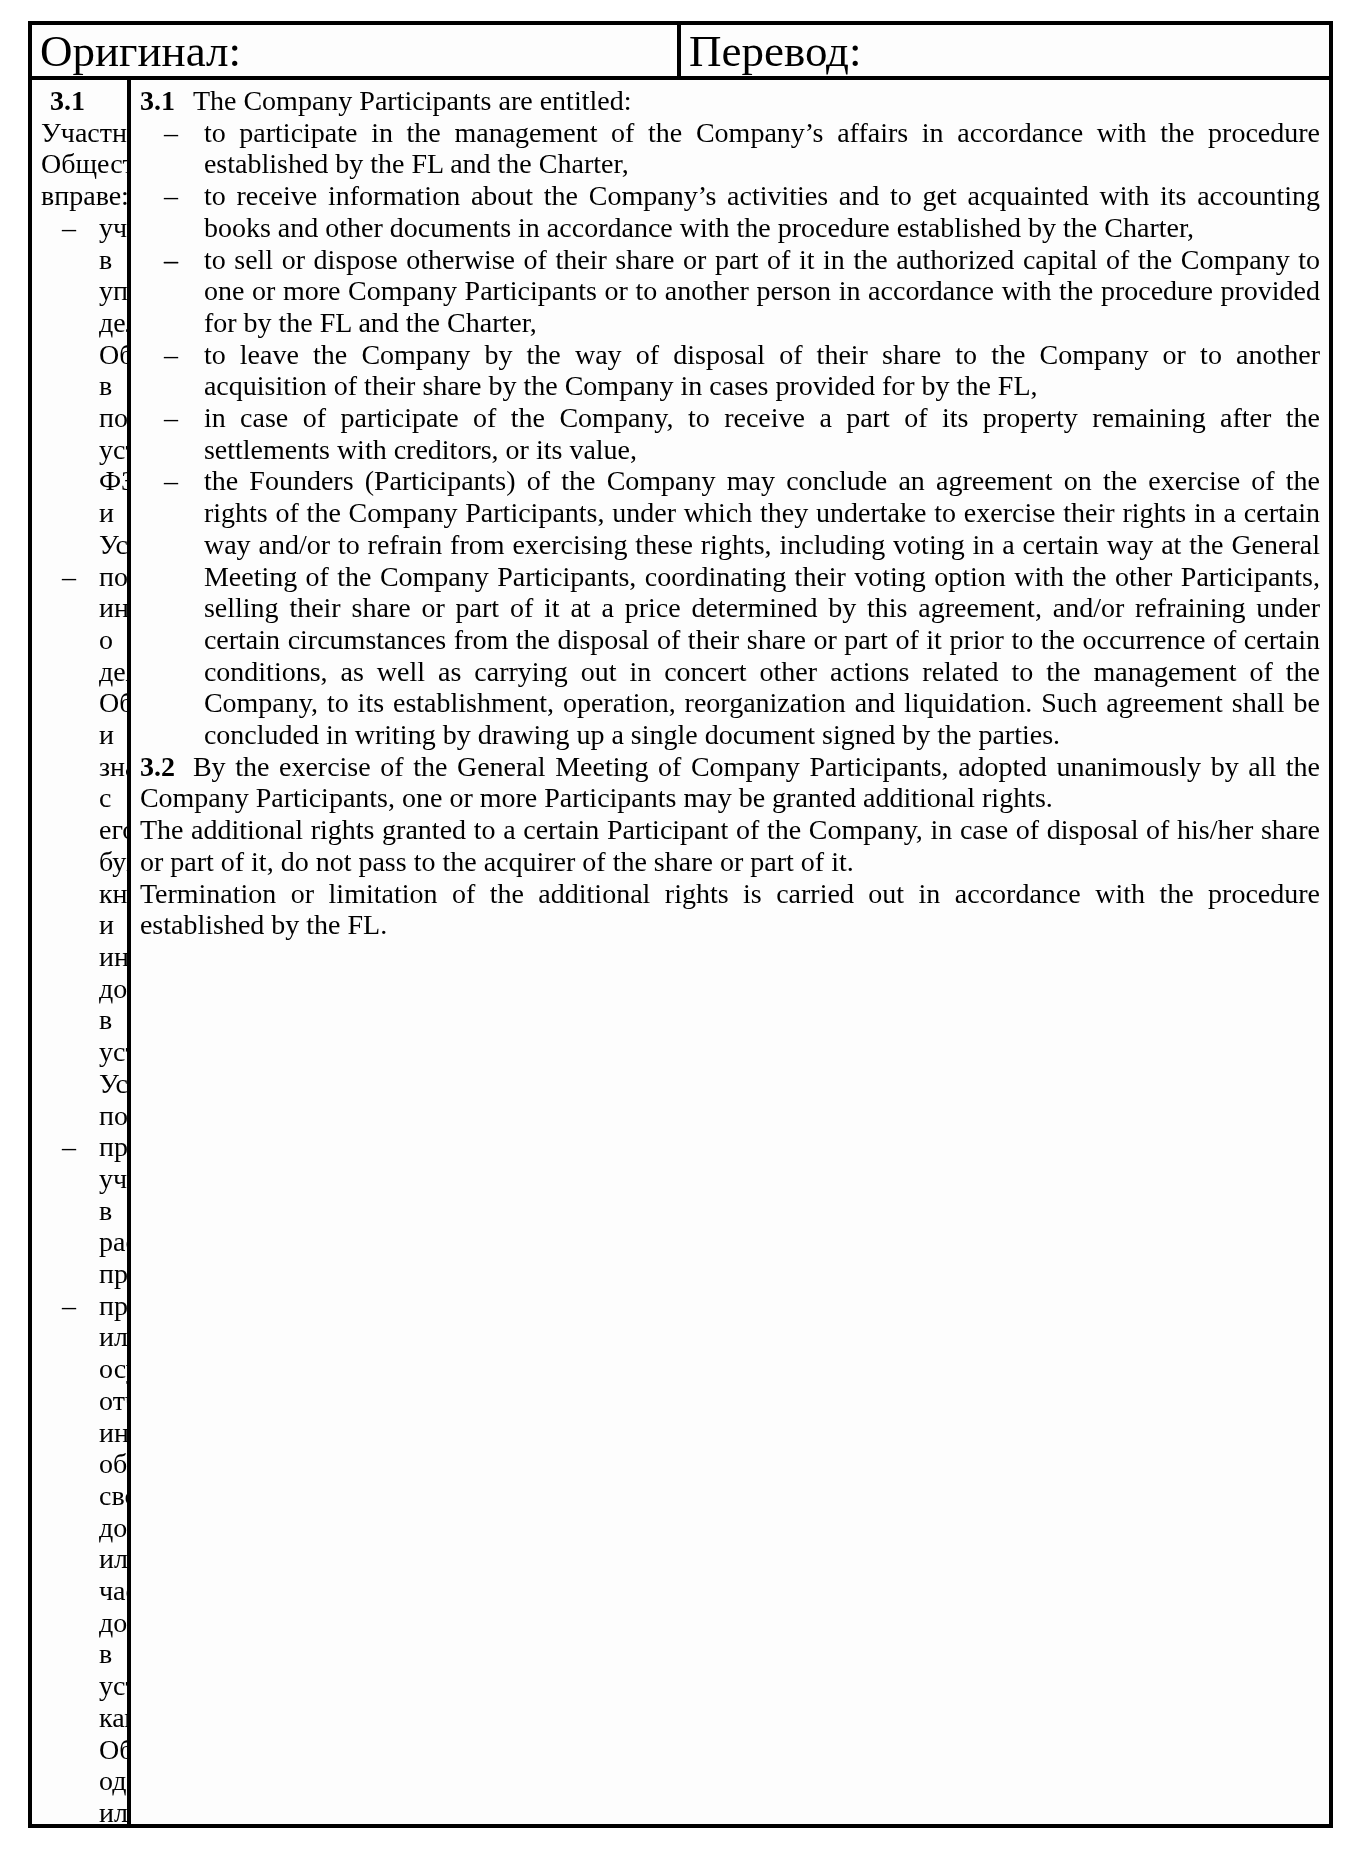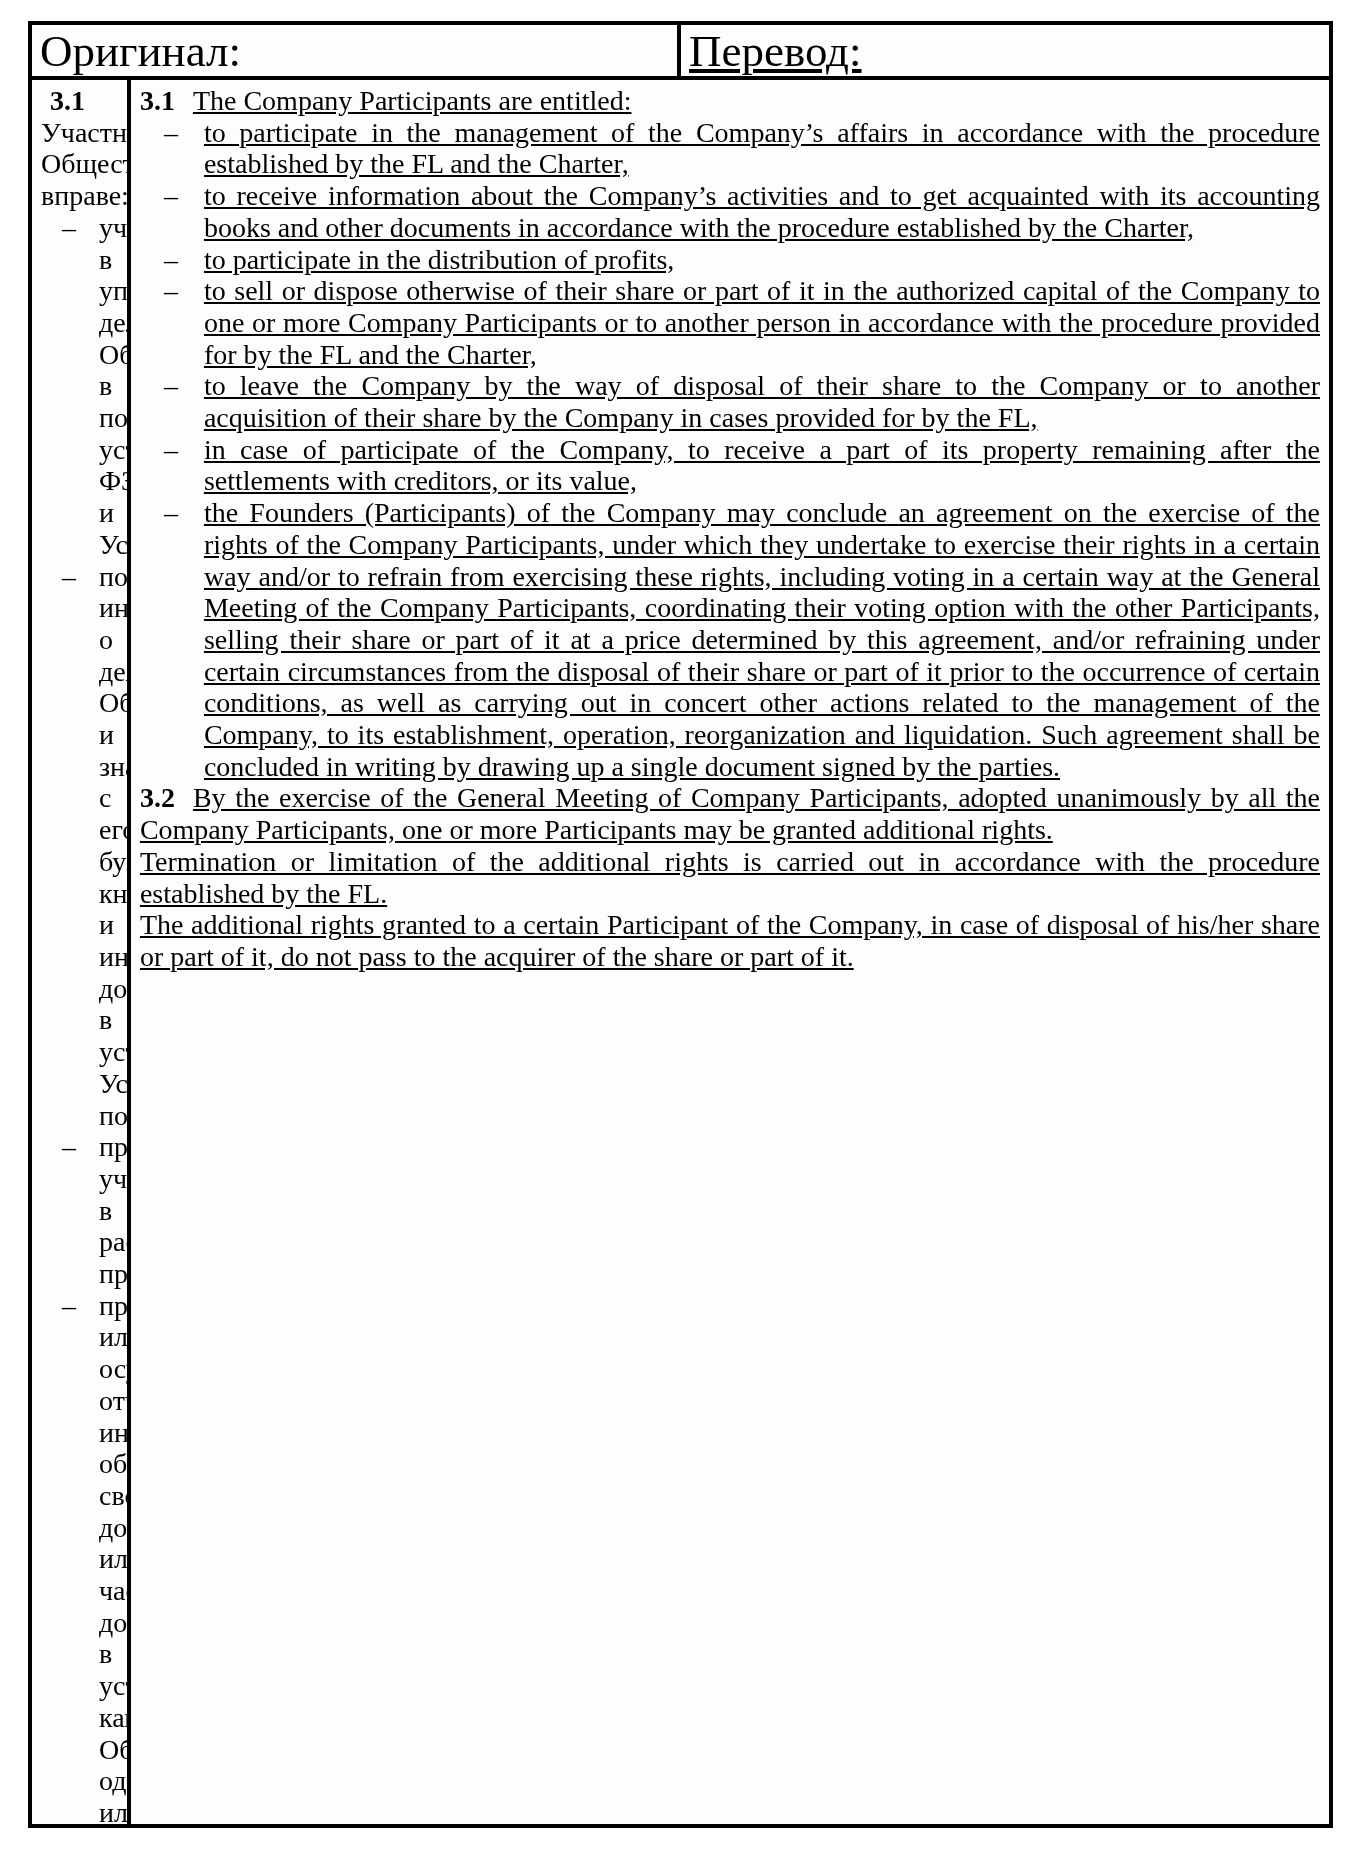--- a/index.html
+++ b/index.html
@@ -16,21 +16,21 @@
     border: 4px solid #000;
     background: #fdfdfd;
     font-family: "Liberation Serif", "DejaVu Serif", serif;
     color: #000;
     display: flex;
     flex-direction: column;
   }
   .hdr-row { display: flex; flex: 0 0 auto; border-bottom: 4px solid #000; }
   .body-row { display: flex; flex: 1 1 auto; min-height: 0; }
   .cell-left  { width: 649px; box-sizing: border-box; border-right: 4px solid #000; }
-  .cell-right { flex: 1 1 auto; box-sizing: border-box; text-decoration: underline; }
+  .cell-right { flex: 1 1 auto; box-sizing: border-box; }
   .hdr {
     font-size: 45px;
     line-height: 49px;
     padding: 2px 6px 0 8px;
     white-space: nowrap;
     overflow: hidden;
   }
   .body-cell {
     padding: 5px 9px 0 9px;
     font-size: 28px;
@@ -65,23 +65,23 @@
         <p class="num-para"><span class="num">3.1</span><span>Участники Общества вправе:</span></p>
         <p class="bullet"><span class="dash">–</span><span>участвовать в управлении делами Общества в порядке, установленном ФЗ и Уставом;</span></p>
         <p class="bullet"><span class="dash">–</span><span>получать информацию о деятельности Общества и знакомиться с его бухгалтерскими книгами и иной документацией в установленном Уставом порядке;</span></p>
         <p class="bullet"><span class="dash">–</span><span>принимать участие в распределении прибыли;</span></p>
         <p class="bullet"><span class="dash">–</span><span>продать или осуществить отчуждение иным образом своей доли или части доли в уставном капитале Общества одному или нескольким участникам Общества либо другому лицу в порядке, предусмотренном ФЗ и Уставом;</span></p>
       </div>
     <div class="cell-right body-cell">
         <p class="num-para"><span class="num">3.1</span><span>The Company Participants are entitled:</span></p>
         <p class="bullet"><span class="dash">–</span><span>to participate in the management of the Company’s affairs in accordance with the procedure established by the FL and the Charter,</span></p>
         <p class="bullet"><span class="dash">–</span><span>to receive information about the Company’s activities and to get acquainted with its accounting books and other documents in accordance with the procedure established by the Charter,</span></p>
-        <p class="bullet"><span class="dash">–</span><span>to participate in the distribution of profits,</span></p>
+        <p class="bullet"><span class="dash">–</span></p>
         <p class="bullet"><span class="dash">–</span><span>to sell or dispose otherwise of their share or part of it in the authorized capital of the Company to one or more Company Participants or to another person in accordance with the procedure provided for by the FL and the Charter,</span></p>
         <p class="bullet"><span class="dash">–</span><span>to leave the Company by the way of disposal of their share to the Company or to another acquisition of their share by the Company in cases provided for by the FL,</span></p>
         <p class="bullet"><span class="dash">–</span><span>in case of participate of the Company, to receive a part of its property remaining after the settlements with creditors, or its value,</span></p>
         <p class="bullet"><span class="dash">–</span><span>the Founders (Participants) of the Company may conclude an agreement on the exercise of the rights of the Company Participants, under which they undertake to exercise their rights in a certain way and/or to refrain from exercising these rights, including voting in a certain way at the General Meeting of the Company Participants, coordinating their voting option with the other Participants, selling their share or part of it at a price determined by this agreement, and/or refraining under certain circumstances from the disposal of their share or part of it prior to the occurrence of certain conditions, as well as carrying out in concert other actions related to the management of the Company, to its establishment, operation, reorganization and liquidation. Such agreement shall be concluded in writing by drawing up a single document signed by the parties.</span></p>
         <p class="num-para"><span class="num">3.2</span><span>By the exercise of the General Meeting of Company Participants, adopted unanimously by all the Company Participants, one or more Participants may be granted additional rights.</span></p>
+        <p class="plain">The additional rights granted to a certain Participant of the Company, in case of disposal of his/her share or part of it, do not pass to the acquirer of the share or part of it.</p>
         <p class="plain">Termination or limitation of the additional rights is carried out in accordance with the procedure established by the FL.</p>
-        <p class="plain">The additional rights granted to a certain Participant of the Company, in case of disposal of his/her share or part of it, do not pass to the acquirer of the share or part of it.</p>
       </div>
   </div>
 </div>
 
 </body></html>

